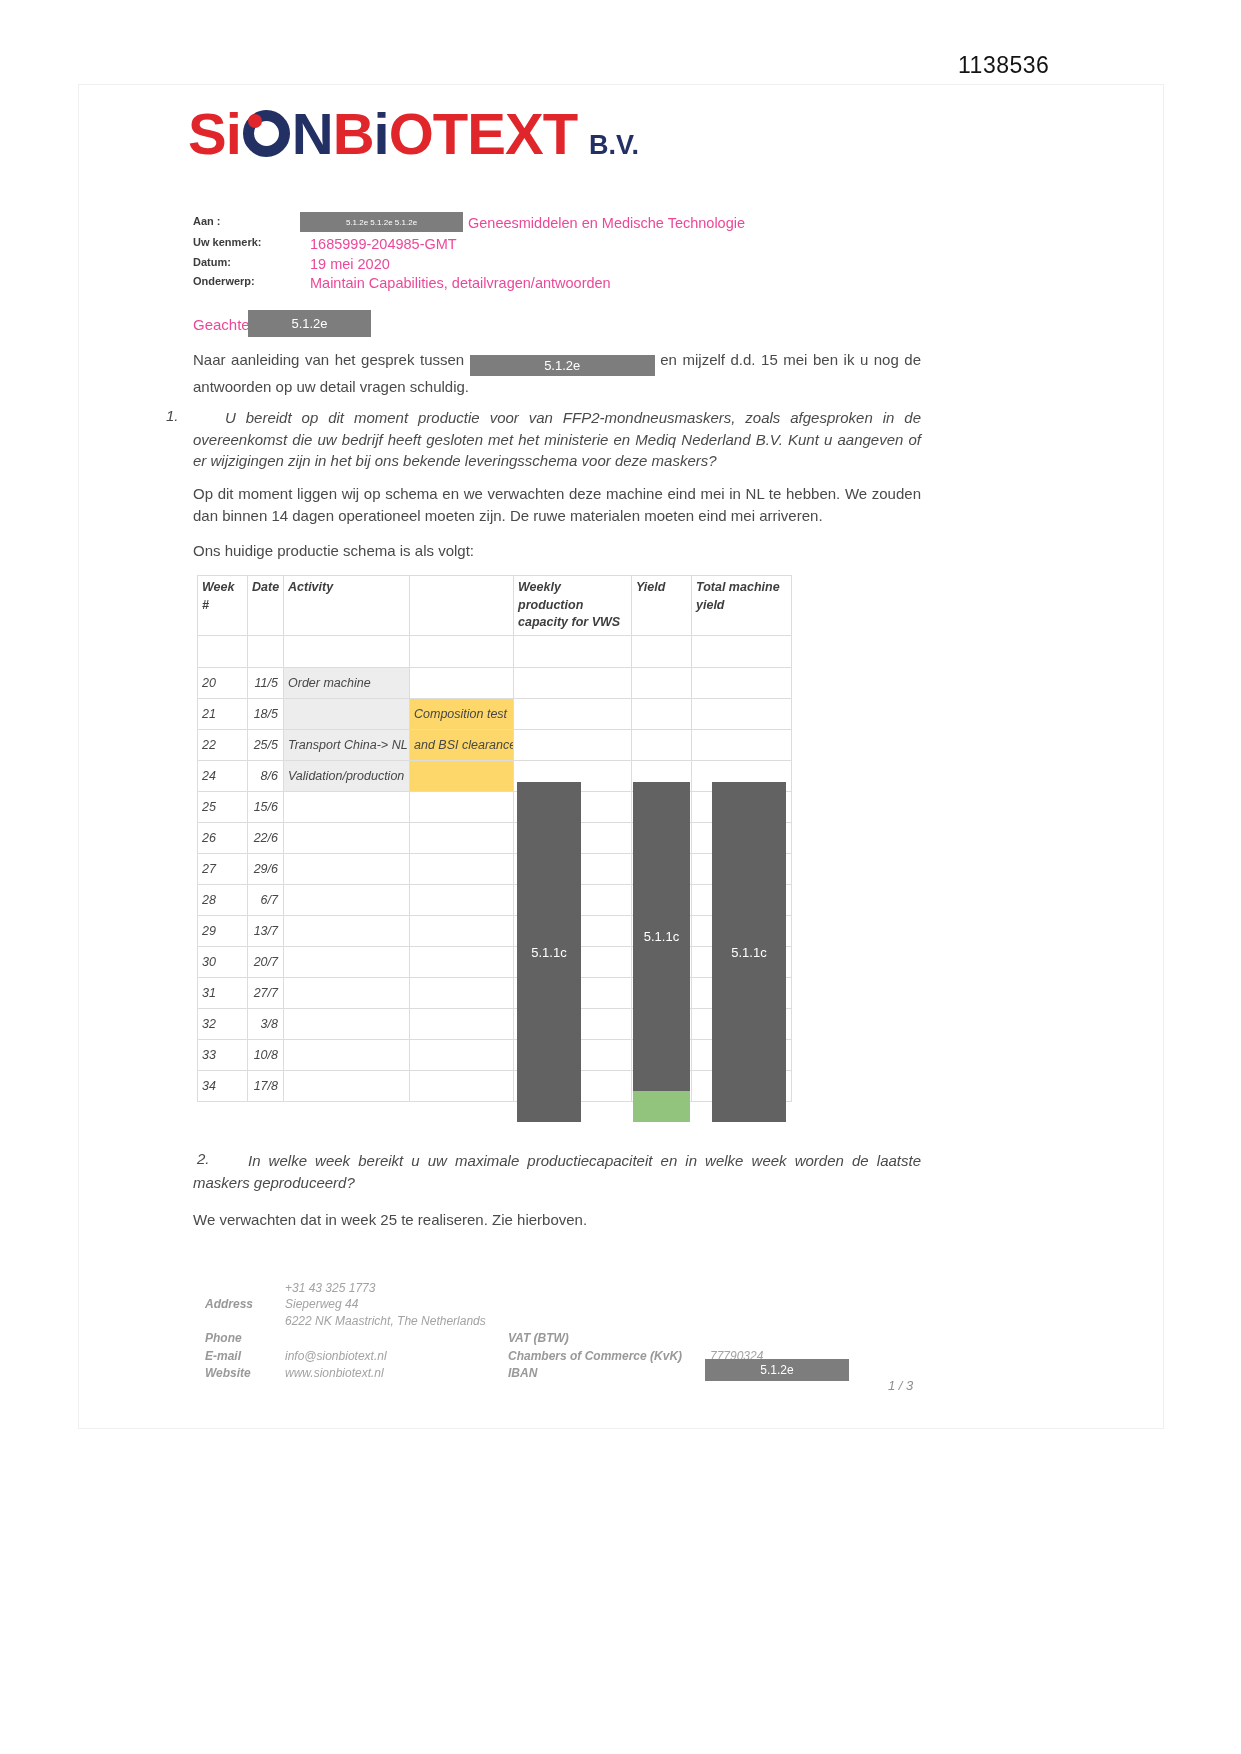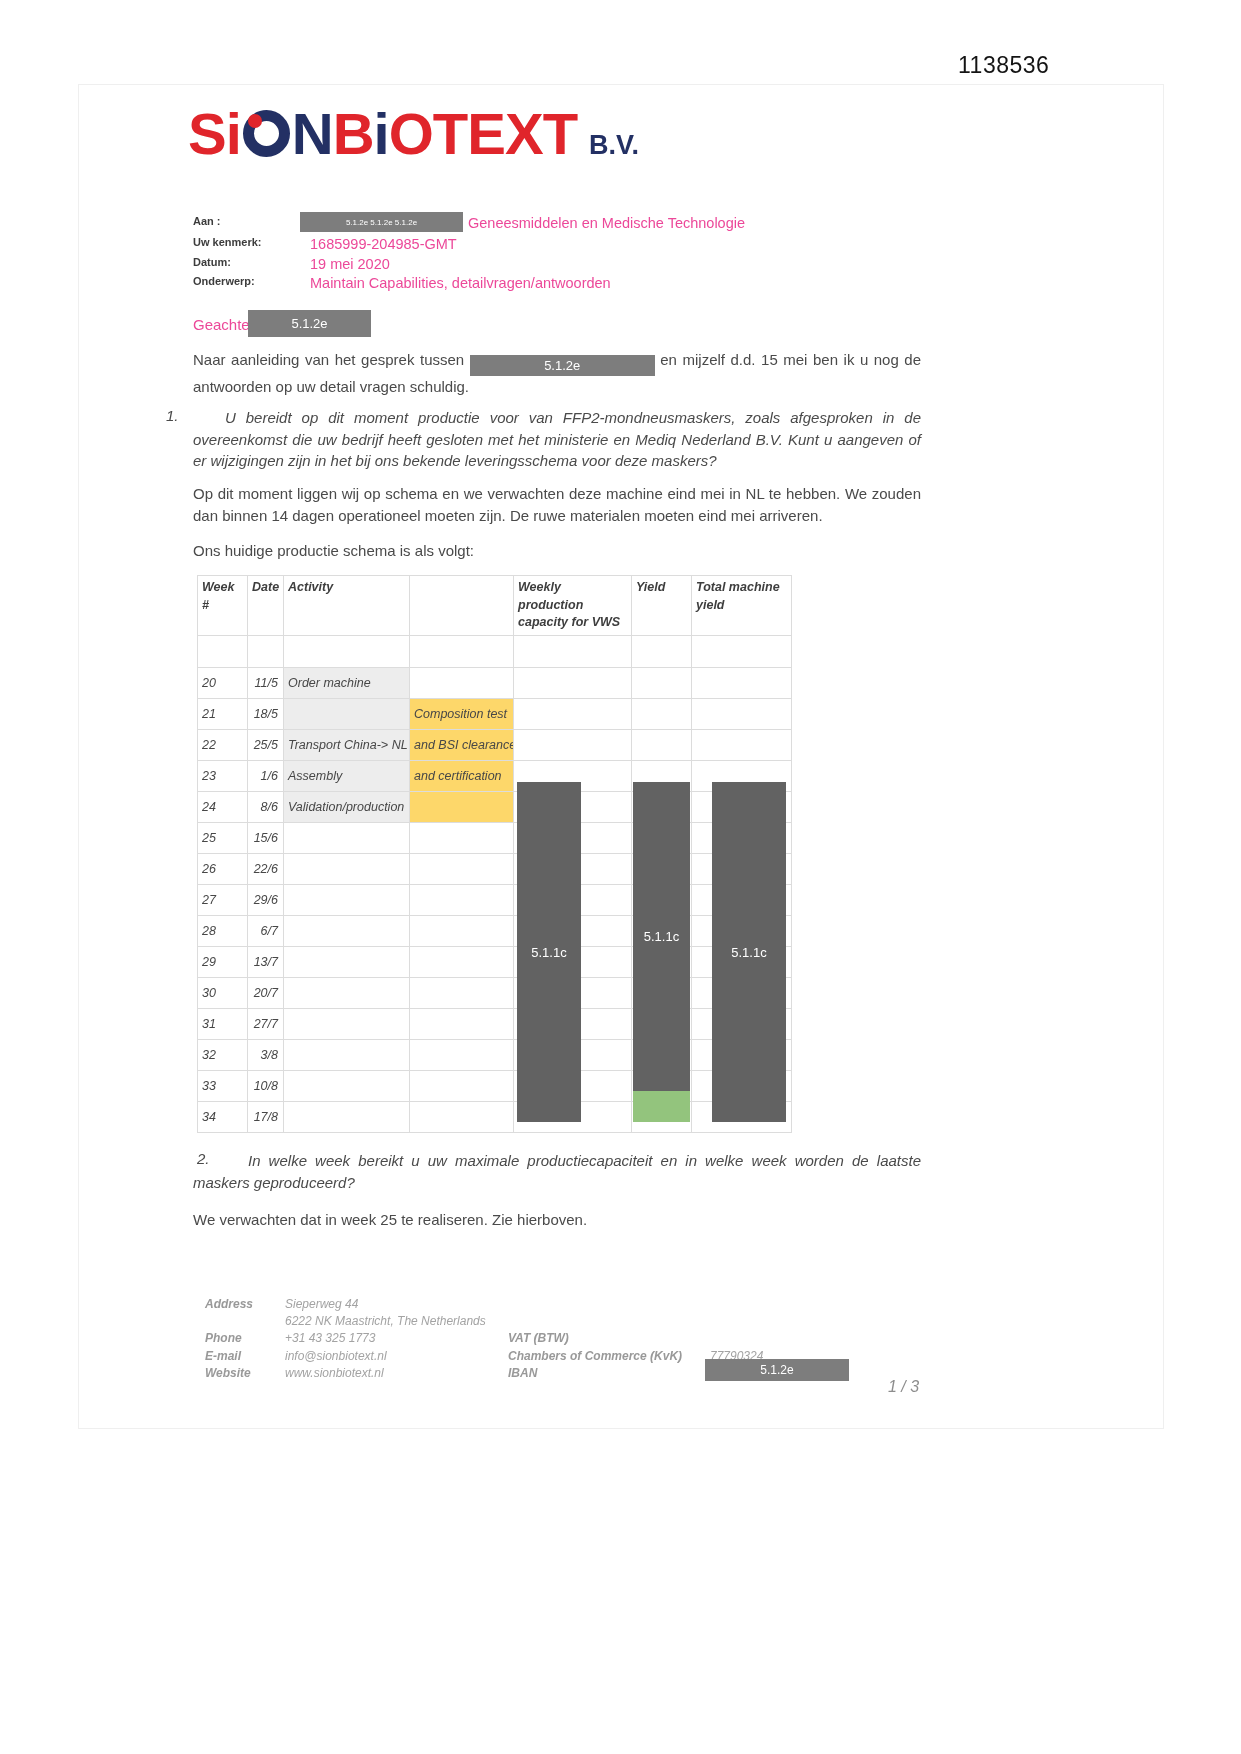--- a/index.html
+++ b/index.html
@@ -53,21 +53,21 @@
   .rbar { position:absolute; background:#626262; display:flex; align-items:center;
           justify-content:center; color:#ffffff; font-size:13px; }
   .bar1 { left:320px; top:207px; width:64px; height:340px; }
   .bar2 { left:436px; top:207px; width:57px; height:309px; }
   .bar3 { left:515px; top:207px; width:74px; height:340px; }
   .gcell { position:absolute; left:436px; top:516px; width:57px; height:31px; background:#93c47d; }
 
   
   .foot { font-size:12px; font-style:italic; color:#a3a3a3; }
   .foot-label { font-weight:700; color:#999999; }
-  .page-num { font-size:16px; font-style:italic; color:#8d8d8d; }
+  .page-num { font-size:13px; font-style:italic; color:#8d8d8d; }
 </style>
 </head>
 <body>
 
 <div>
 
   <div class="scan-edge"></div>
 
   <div class="abs doc-id">1138536</div>
 
@@ -157,29 +157,20 @@
           <tr>
             <td class="c-week">22</td>
             <td class="c-date">25/5</td>
             <td class="c-act shade">Transport China-&gt; NL</td>
             <td class="c-note hl">and BSI clearance</td>
             <td class="c-cap"></td>
             <td class="c-yield"></td>
             <td class="c-total"></td>
           </tr>
           <tr>
-            <td class="c-week">23</td>
-            <td class="c-date">1/6</td>
-            <td class="c-act shade">Assembly</td>
-            <td class="c-note hl">and certification</td>
-            <td class="c-cap"></td>
-            <td class="c-yield"></td>
-            <td class="c-total"></td>
-          </tr>
-          <tr>
             <td class="c-week">24</td>
             <td class="c-date">8/6</td>
             <td class="c-act shade">Validation/production</td>
             <td class="c-note hl"></td>
             <td class="c-cap"></td>
             <td class="c-yield"></td>
             <td class="c-total"></td>
           </tr>
           <tr>
             <td class="c-week">25</td>
@@ -289,21 +280,21 @@
   <span class="abs qnum" style="left:197px; top:1150px;">2.</span>
   <div class="abs para italic" style="left:193px; top:1150px; text-indent:55px;">In welke week bereikt u uw maximale productiecapaciteit en in welke week worden de laatste maskers geproduceerd?</div>
 
   <div class="abs para" style="left:193px; top:1209px;">We verwachten dat in week 25 te realiseren. Zie hierboven.</div>
 
   <span class="abs foot foot-label" style="left:205px; top:1297px;">Address</span>
   <span class="abs foot" style="left:285px; top:1297px;">Sieperweg 44</span>
   <span class="abs foot" style="left:285px; top:1314px;">6222 NK Maastricht, The Netherlands</span>
 
   <span class="abs foot foot-label" style="left:205px; top:1331px;">Phone</span>
-  <span class="abs foot" style="left:285px; top:1331px;">+31 43 325 1773</span>
+  <span class="abs foot" style="left:285px; top:1281px;">+31 43 325 1773</span>
 
   <span class="abs foot foot-label" style="left:205px; top:1349px;">E-mail</span>
   <span class="abs foot" style="left:285px; top:1349px;">info@sionbiotext.nl</span>
 
   <span class="abs foot foot-label" style="left:205px; top:1366px;">Website</span>
   <span class="abs foot" style="left:285px; top:1366px;">www.sionbiotext.nl</span>
 
   <span class="abs foot foot-label" style="left:508px; top:1331px;">VAT (BTW)</span>
   <span class="abs foot" style="left:710px; top:1368px;">NL861146153B01</span>
 

